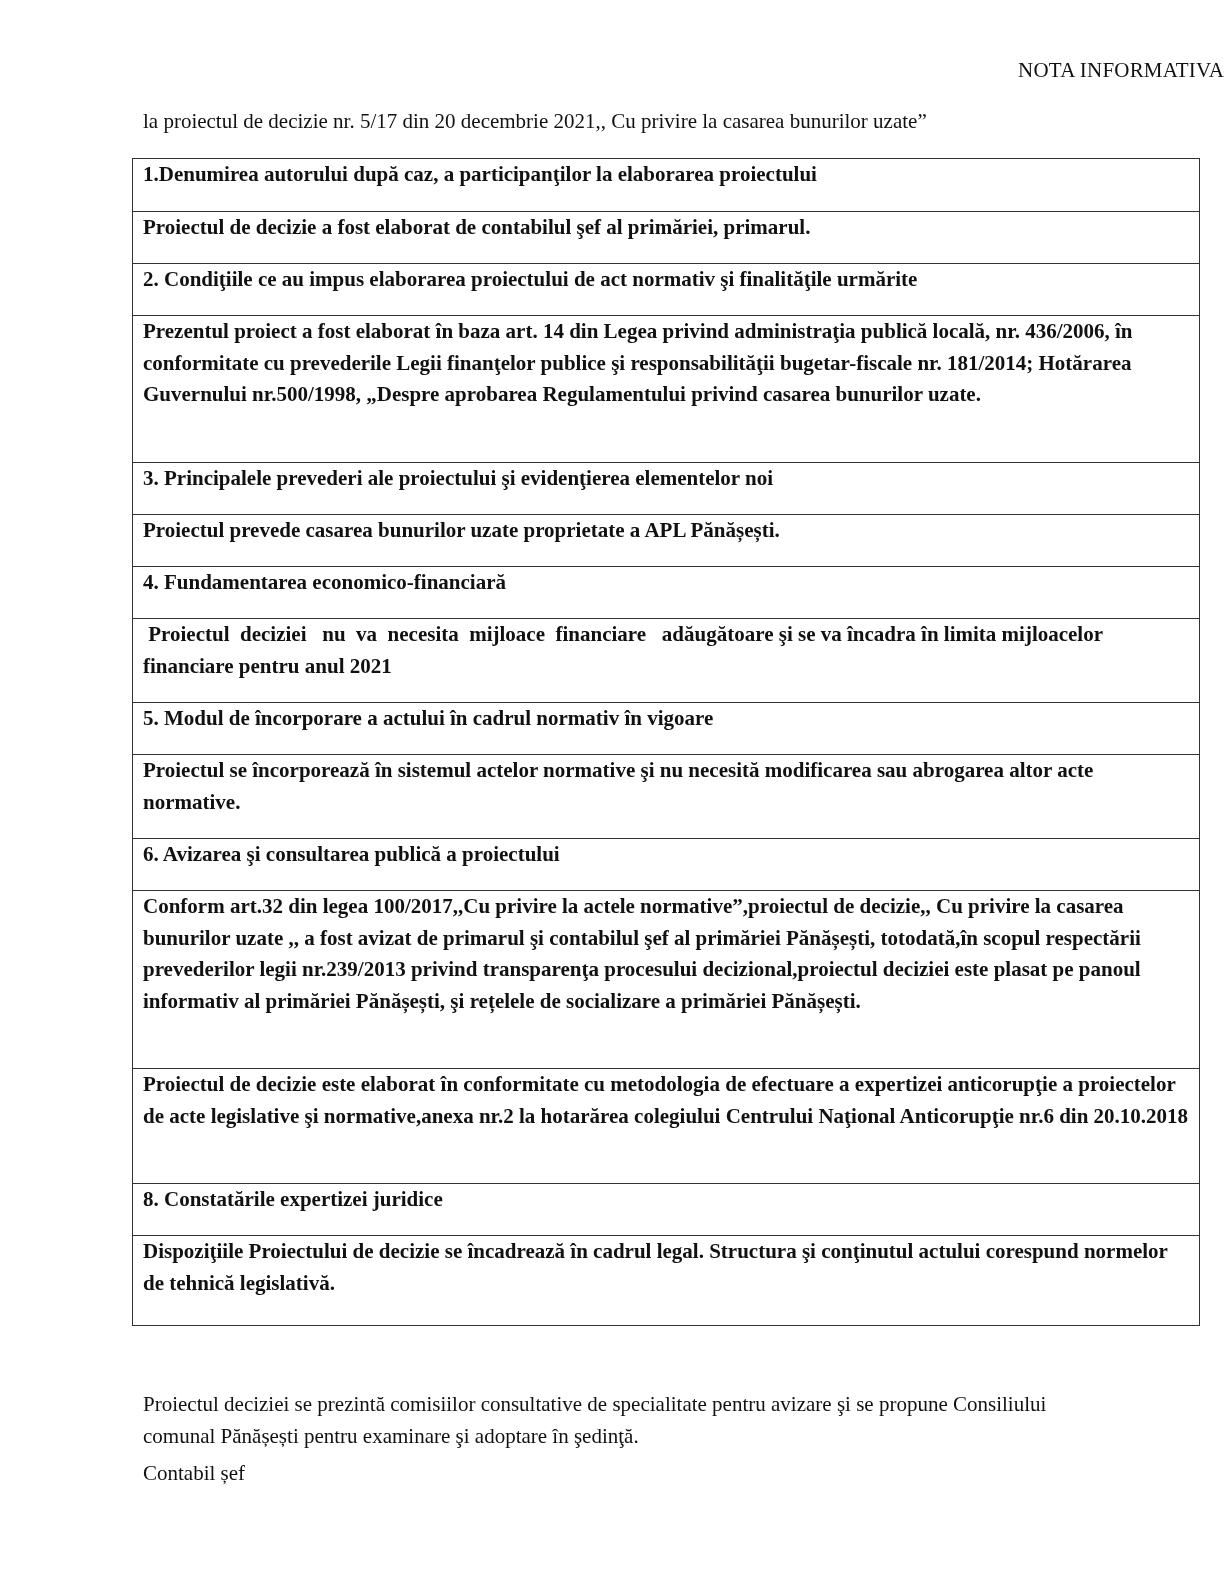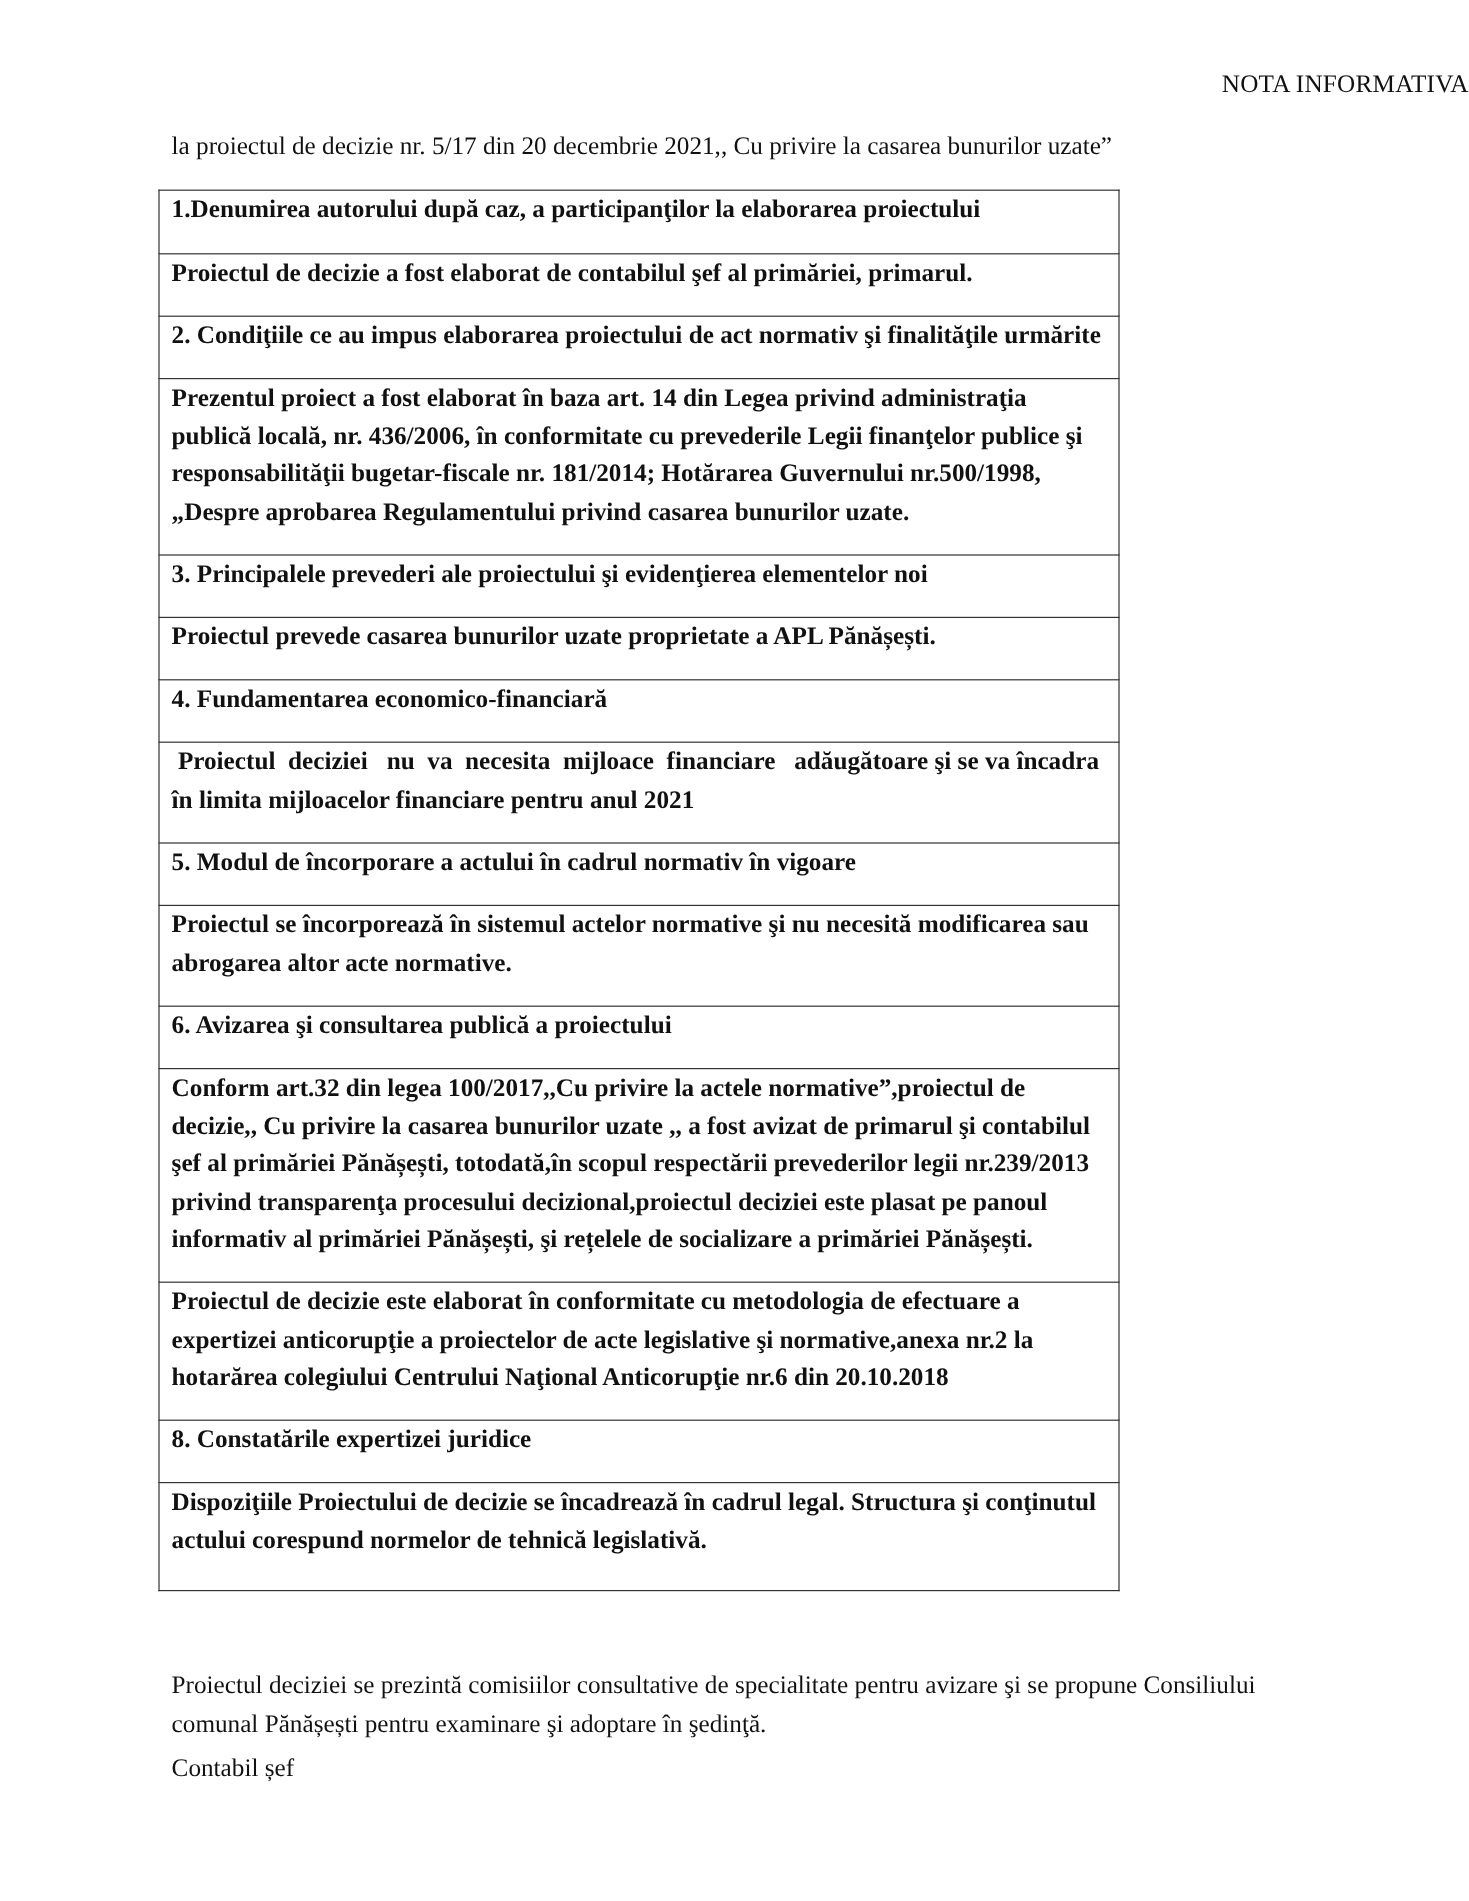--- a/index.html
+++ b/index.html
@@ -37,21 +37,21 @@
       left: 143px;
       top: 108px;
       font-size: 21px;
       line-height: 26px;
       white-space: nowrap;
     }
     .info-table {
       position: absolute;
       left: 132px;
       top: 158px;
-      width: 801px;
+      width: 1068px;
       border-collapse: collapse;
       table-layout: fixed;
     }
     .info-table td {
       border: 1.3px solid #333333;
       padding: 0 10px 0 10px;
       vertical-align: top;
       font-size: 21px;
       line-height: 31.5px;
       text-align: left;

